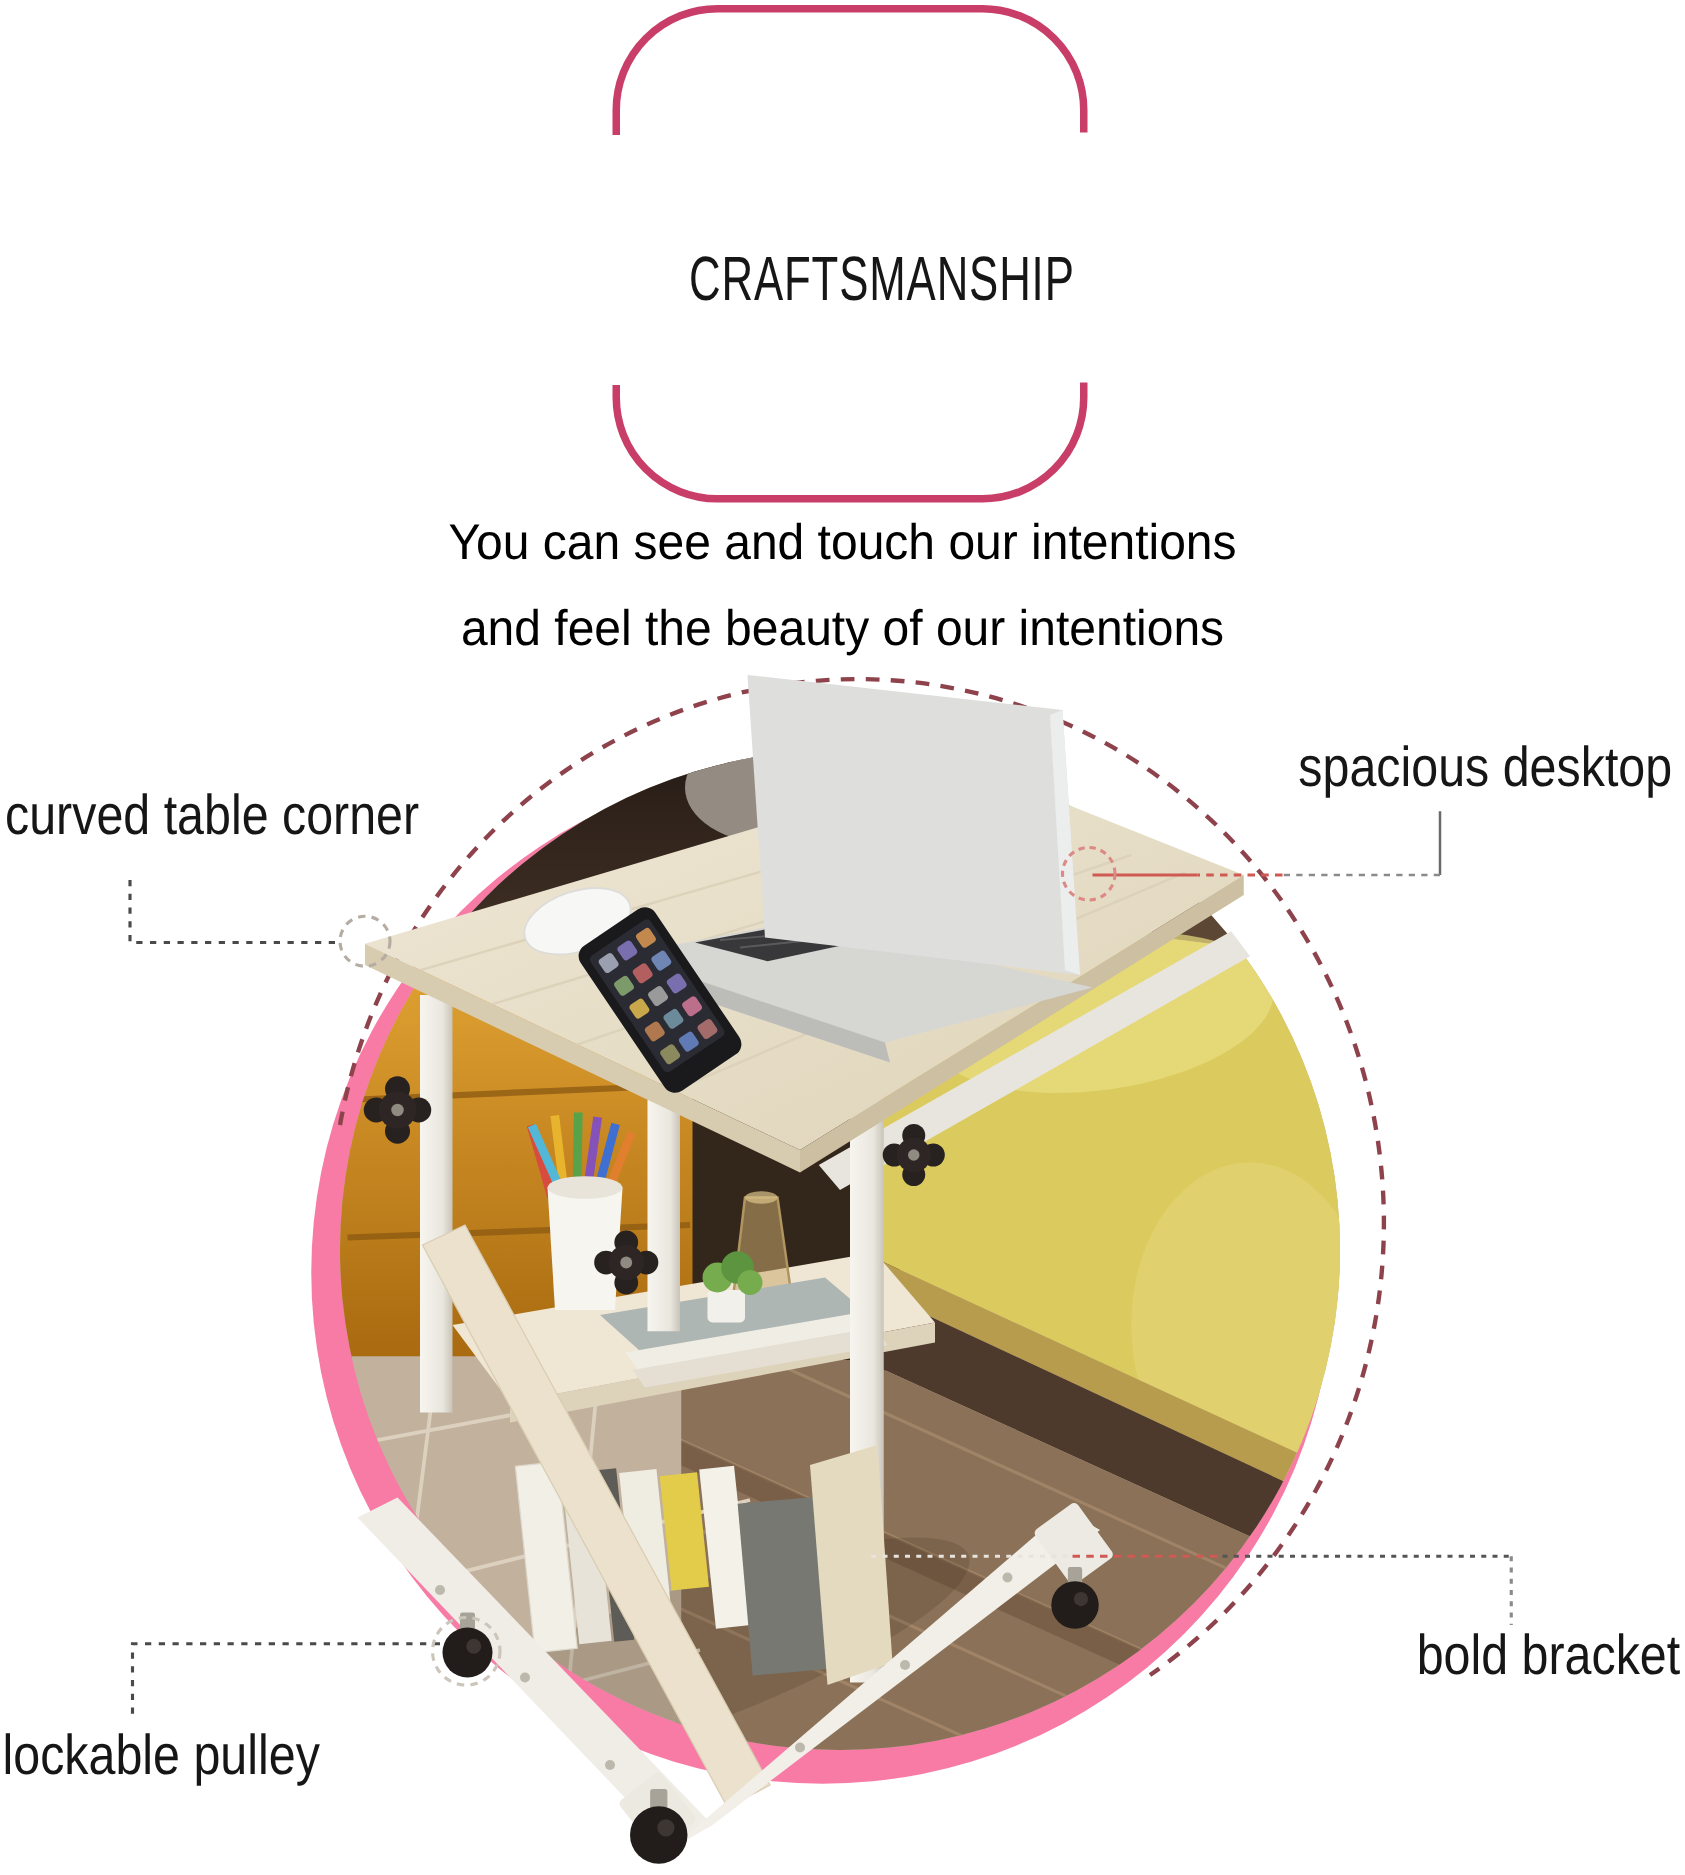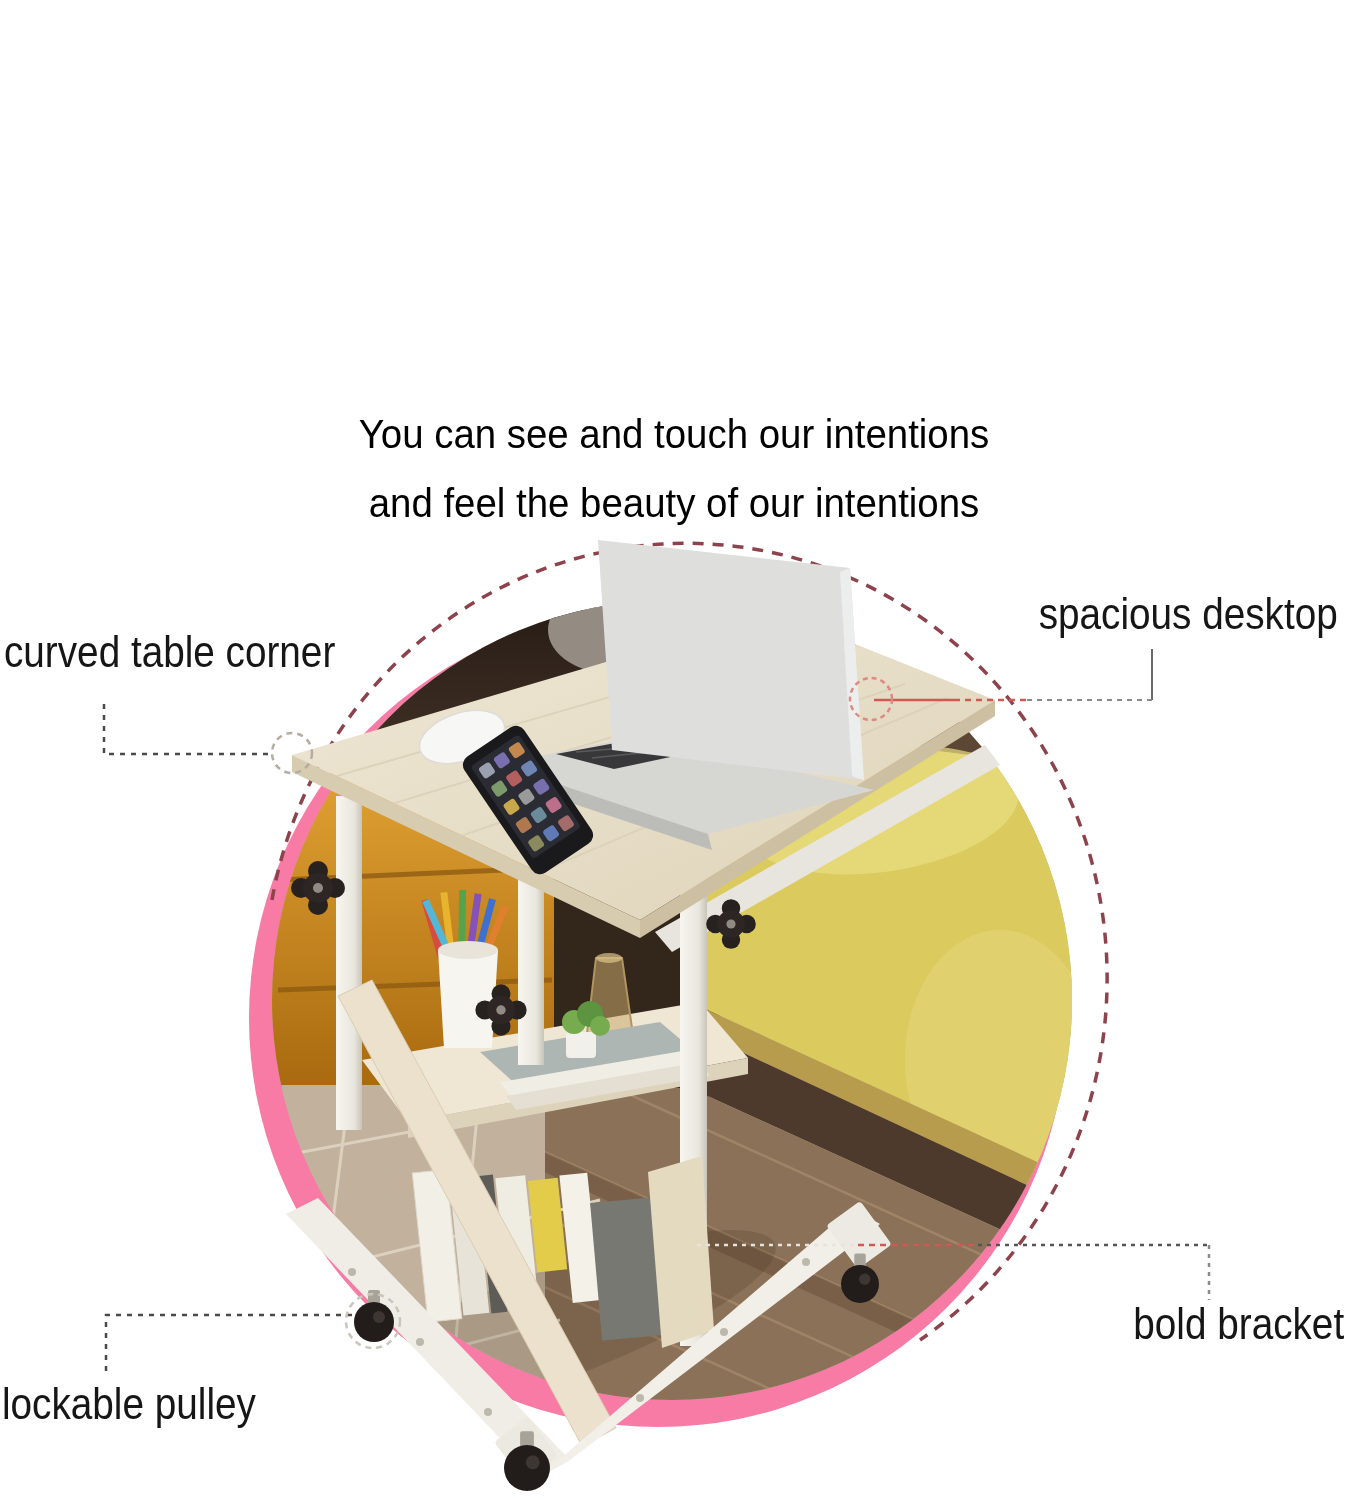--- a/index.html
+++ b/index.html
@@ -262,20 +262,25 @@
       </g>
       <g>
         <line x1="697" y1="1245" x2="858" y2="1245" stroke="#e8e4dd" stroke-width="2.5" stroke-dasharray="4 5"></line>
         <line x1="858" y1="1245" x2="978" y2="1245" style="stroke:var(--callout-red)" stroke-width="2.5" stroke-dasharray="6 5"></line>
         <line x1="978" y1="1245" x2="1209" y2="1245" stroke="#555555" stroke-width="2.5" stroke-dasharray="4 5"></line>
         <line x1="1209" y1="1245" x2="1209" y2="1300" stroke="#8a8a8a" stroke-width="2.5" stroke-dasharray="4 5"></line>
       </g>
     </g>
   </svg>
 
+  <div class="badge">
+    <div class="badge-gap left"></div>
+    <div class="badge-gap right"></div>
+    <div class="badge-title">CRAFTSMANSHIP</div>
+  </div>
 
   <div class="tagline">
     <div class="tagline-line l1">You can see and touch our intentions</div>
     <div class="tagline-line l2">and feel the beauty of our intentions</div>
   </div>
 
   <div class="lbl from-left" id="lbl-curved">curved table corner</div>
   <div class="lbl from-right" id="lbl-spacious">spacious desktop</div>
   <div class="lbl from-left" id="lbl-lockable">lockable pulley</div>
   <div class="lbl from-right" id="lbl-bold">bold bracket</div>

